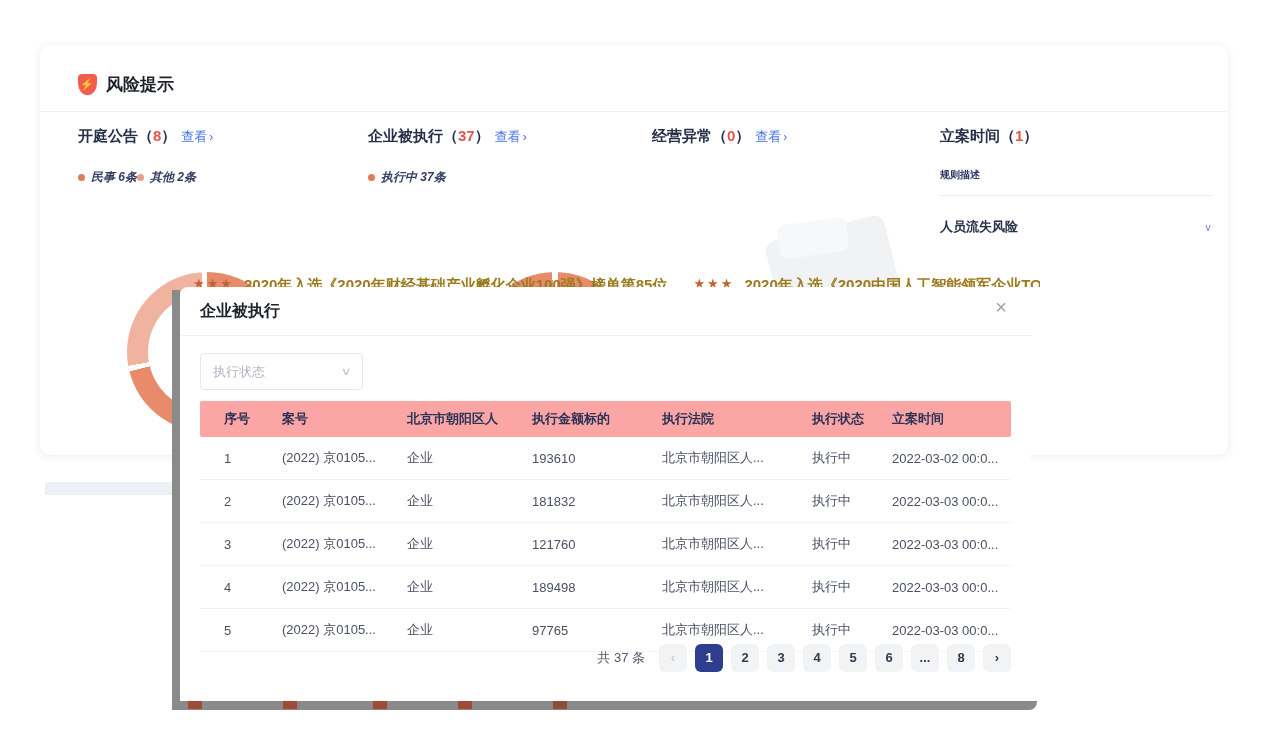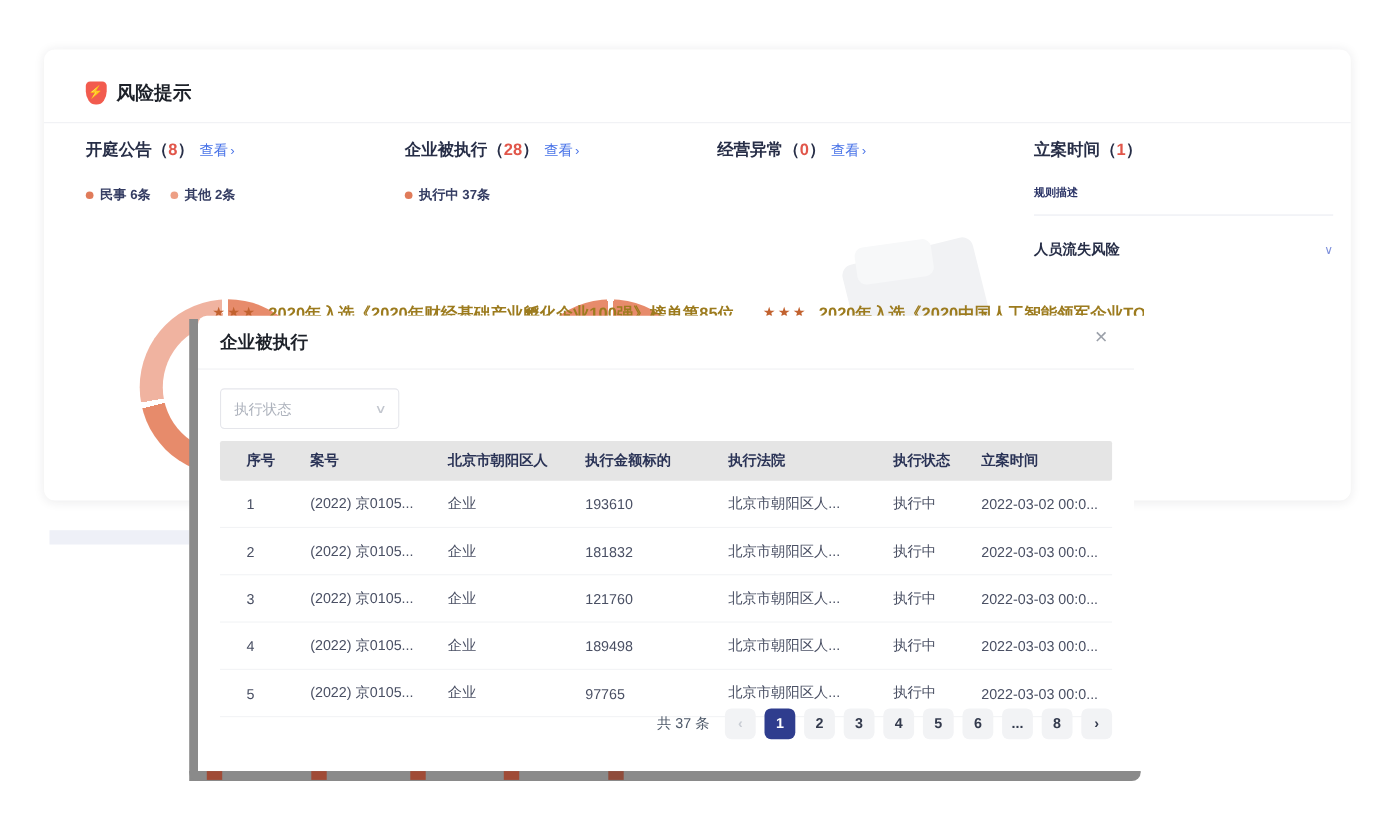--- a/index.html
+++ b/index.html
@@ -13,21 +13,21 @@
   .shield { width:19px; height:21px; background:#F25B4E; border-radius:4px 4px 9px 9px / 4px 4px 12px 12px;
             display:flex; align-items:center; justify-content:center; color:#fff; font-size:11px; line-height:1; }
   .card-title { font-size:17px; font-weight:700; color:#1D2129; }
   .card-divider { position:absolute; left:0; top:66px; width:100%; height:1px; background:#F0F1F4; }
 
   .risk-col { position:absolute; top:82px; }
   .col-title { font-size:15px; font-weight:700; color:#272E47; white-space:nowrap; }
   .col-title .count { color:#E1564A; }
   .view-link { font-size:13px; font-weight:400; color:#4A74E8; margin-left:5px; cursor:pointer; }
   .view-link .chev { font-size:12px; margin-left:2px; }
-  .legend { display:flex; gap:18px; margin-top:23px; align-items:center; }
+  .legend { display:flex; margin-top:23px; align-items:center;font-style:italic; }
   .legend-item { display:flex; align-items:center; gap:6px; font-size:12px; font-weight:600; color:#353D63; white-space:nowrap; }
   .dot { width:7px; height:7px; border-radius:50%; }
   .dot-main { background:#E07B5A; }
   .dot-light { background:#ED9F85; }
 
   .rule-label { margin-top:22px; font-size:10px; font-weight:700; color:#2B3467; }
   .rule-divider { margin-top:13px; width:272px; height:1px; background:#E9EBF2; }
   .risk-item-row { margin-top:22px; width:272px; display:flex; justify-content:space-between; align-items:center; }
   .risk-item-title { font-size:13px; font-weight:600; color:#272E47; }
   .risk-item-chev { font-size:11px; color:#7E90DC; }
@@ -67,21 +67,21 @@
   .modal-divider { position:absolute; left:0; top:48px; width:100%; height:1px; background:#F0F1F3; }
 
   .filter-select { position:absolute; left:20px; top:66px; width:163px; height:37px;
                    border:1px solid #E5E6EB; border-radius:4px; display:flex; align-items:center;
                    justify-content:space-between; padding:0 12px; cursor:pointer; }
   .filter-placeholder { font-size:13px; color:#AEB3BD; }
   .filter-chev { font-size:11px; color:#C2C6CE; transform:scaleX(1.4); }
 
   .table { position:absolute; left:20px; top:114px; width:811px; }
   .t-row { display:flex; align-items:center; }
-  .t-head { height:36px; background:#e5e5e5; border-radius:2px; }
+  .t-head { height:36px; background:#fca5a5; border-radius:2px; }
   .t-head .t-cell { font-size:13px; font-weight:700; color:#2A3356; }
   .t-body-row { height:43px; border-bottom:1px solid #F2F3F5; }
   .t-cell { padding-left:12px; font-size:13px; color:#4A5064; white-space:nowrap; overflow:hidden; }
   .c0 { width:70px; padding-left:24px; }
   .c1 { width:125px; }
   .c2 { width:125px; }
   .c3 { width:130px; }
   .c4 { width:150px; }
   .c5 { width:80px; }
   .c6 { width:131px; }
@@ -118,21 +118,21 @@
           </span>
         <span class="legend-item">
             <span class="dot dot-light"></span>
             <span>其他 2条</span>
           </span>
       </div>
     </div>
 
     <div class="risk-col" style="left:328px;">
       <div class="col-title">
-        <span>企业被执行</span><span>（</span><span class="count">28</span><span>）</span><span class="view-link"><span>查看</span><span class="chev">›</span></span>
+        <span>企业被执行</span><span>（</span><span class="count">37</span><span>）</span><span class="view-link"><span>查看</span><span class="chev">›</span></span>
       </div>
       <div class="legend">
         <span class="legend-item">
             <span class="dot dot-main"></span>
             <span>执行中 37条</span>
           </span>
       </div>
     </div>
 
     <div class="risk-col" style="left:612px;">

